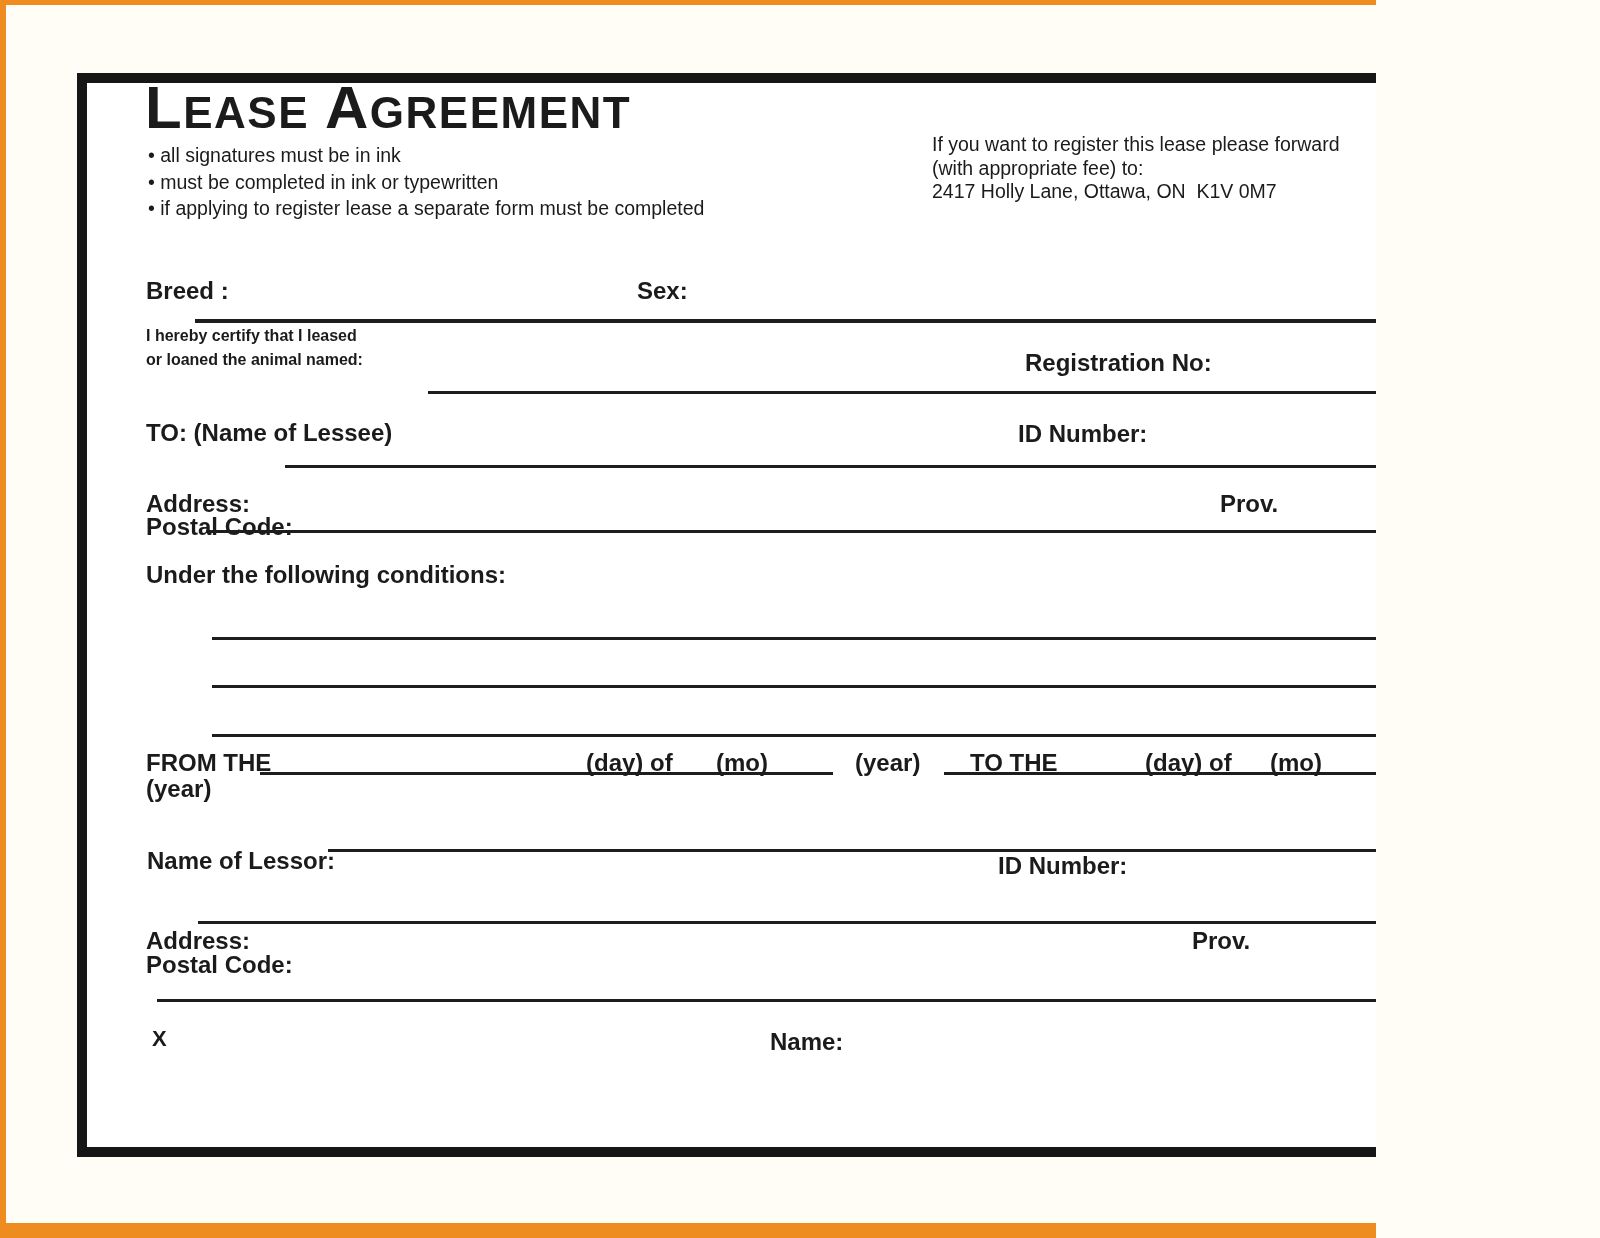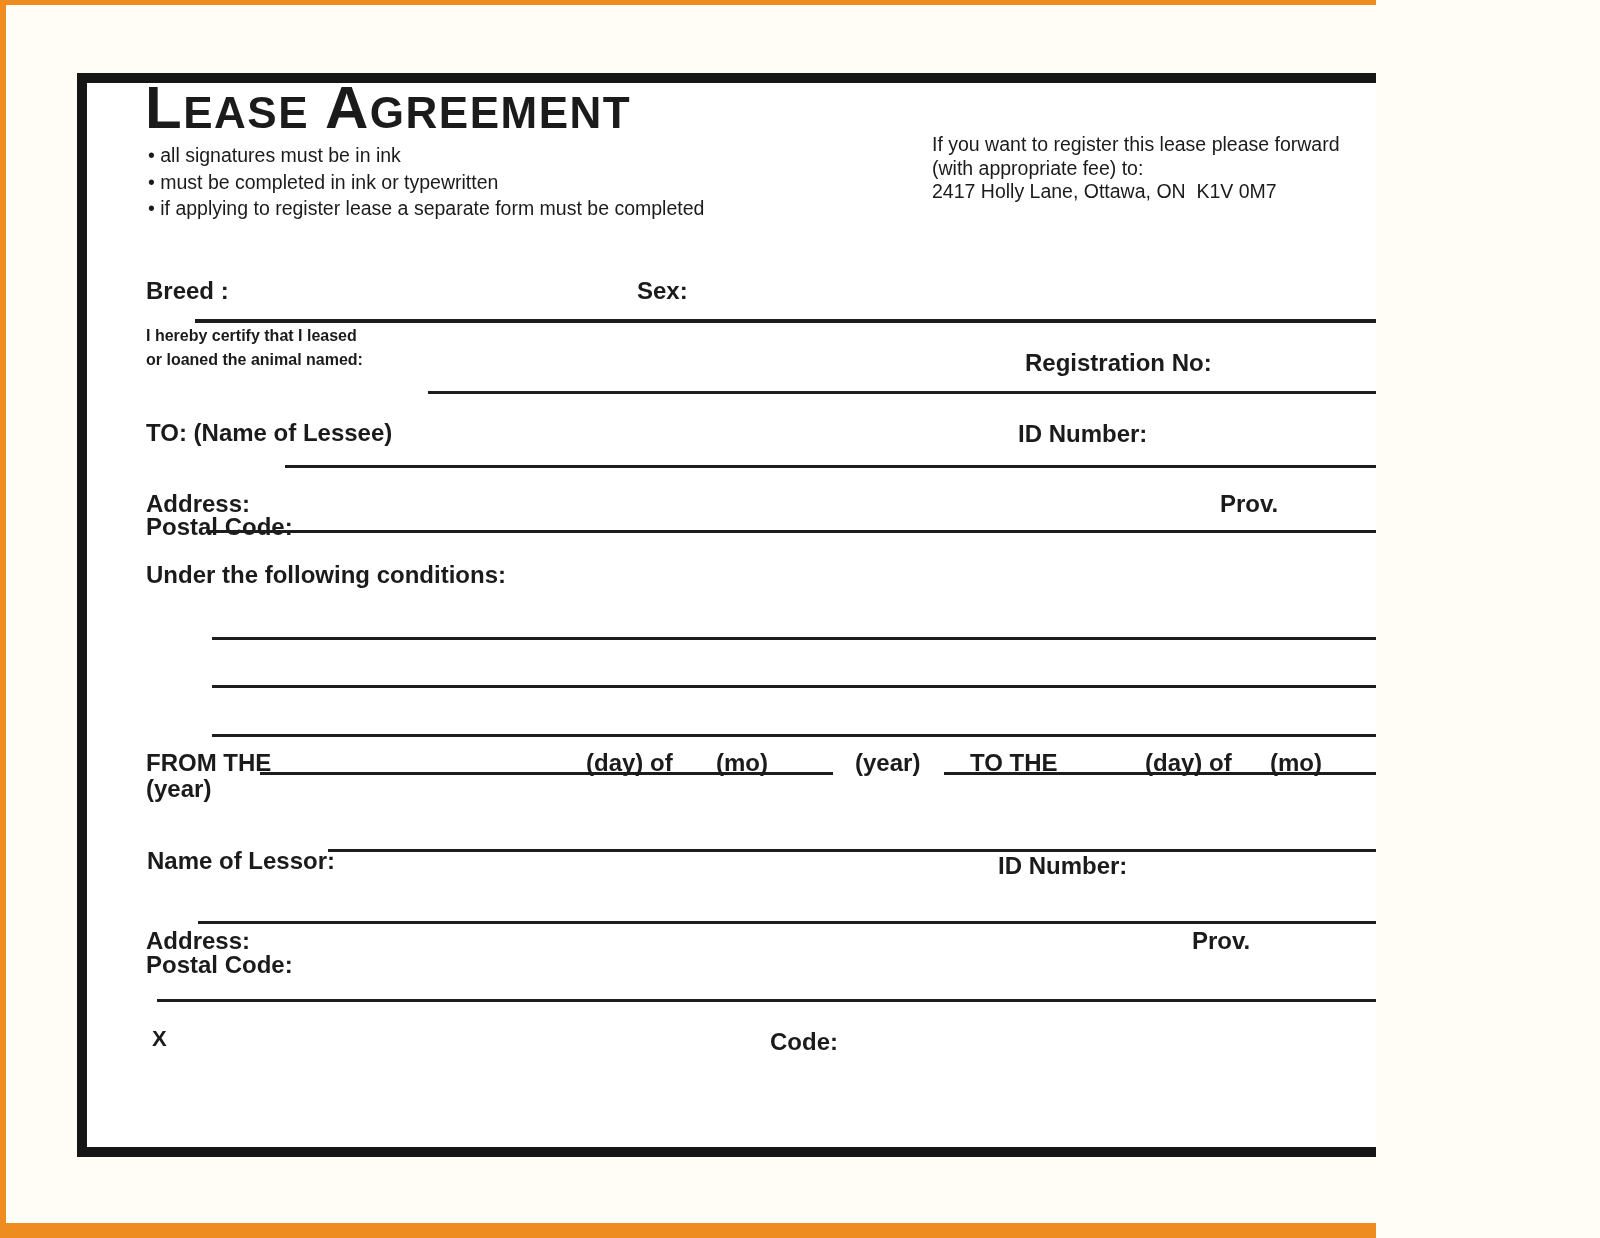--- a/index.html
+++ b/index.html
@@ -143,14 +143,14 @@
   <div class="lbl p-idnum2">ID Number:</div>
   <div class="fline l-lessor"></div>
 
   <div class="fline l-e"></div>
   <div class="lbl p-addr2">Address:</div>
   <div class="lbl p-prov2">Prov.</div>
   <div class="lbl p-postal2">Postal Code:</div>
 
   <div class="fline l-f"></div>
   <div class="lbl p-xmark">X</div>
-  <div class="lbl p-date">Code:</div>
+  <div class="lbl p-date">Name:</div>
 </div>
 
 </body></html>

